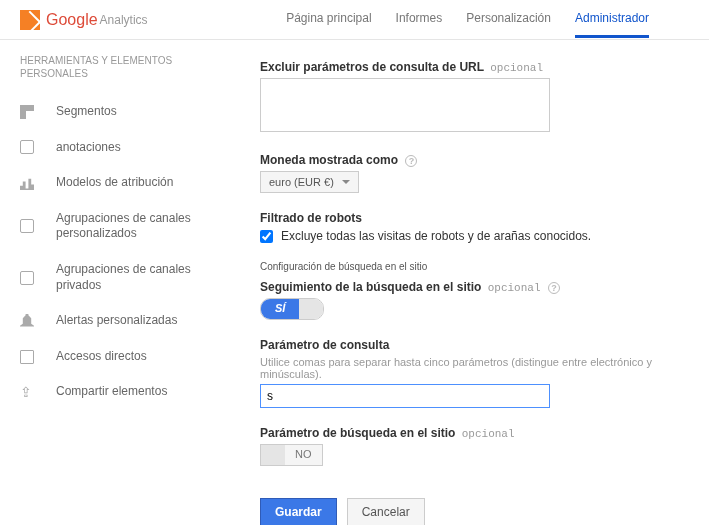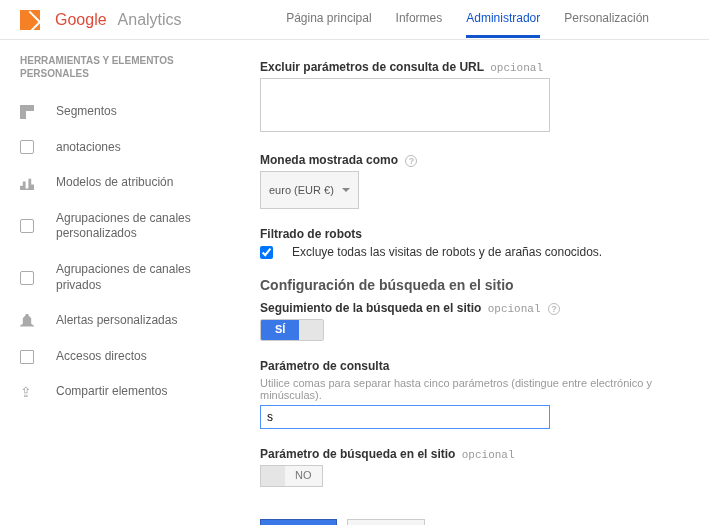--- a/index.html
+++ b/index.html
@@ -1,48 +1,48 @@
 <!DOCTYPE html>
 <html><head>
 <meta charset="utf-8">
 <style>
 * { box-sizing: border-box; margin: 0; padding: 0; }
 body { font-family: Arial, sans-serif; font-size: 12px; color: #333; background: #fff; width: 709px; }
-.header { display: flex; align-items: center; padding: 18px 20px; height: 40px; border-bottom: 1px solid #e5e5e5; gap: 9px; }
+.header { display: flex; align-items: center; padding: 18px 20px; height: 40px; border-bottom: 1px solid #e5e5e5; }
 .logo-box { width: 20px; height: 20px; background: #f58025; margin-right: 6px; position: relative; }
 .logo-box::after { content: ''; position: absolute; width: 14px; height: 14px; border-right: 2px solid #fff; border-top: 2px solid #fff; transform: rotate(45deg); top: 4px; left: 2px; }
 .logo-text { color: #dd4b39; font-size: 16px; font-weight: normal; }
-.logo-sub { color: #999; font-size: 16px; margin-left: 2px; }
+.logo-sub { color: #999; font-size: 12px; margin-left: 2px; }
 .nav { display: flex; gap: 24px; margin-left: auto; margin-right: 40px; }
 .nav-item { color: #777; font-size: 12px; cursor: pointer; padding: 10px 0; }
 .nav-item.active { color: #1155cc; border-bottom: 3px solid #1155cc; }
 .container { display: flex; }
 .sidebar { width: 200px; padding: 14px 0 0 20px; }
-.sidebar-title { color: #999; font-size: 10px; font-weight: bold; margin-bottom: 14px; line-height: 1.3; }
+.sidebar-title { color: #999; font-size: 10px; font-weight: normal; margin-bottom: 14px; line-height: 1.3; }
 .sidebar-item { display: flex; align-items: center; gap: 22px; padding: 10px 0; color: #666; font-size: 12px; cursor: pointer; }
 .sb-icon { width: 14px; height: 14px; display: inline-block; flex-shrink: 0; }
 .icon-segments { background: linear-gradient(to right, #aaa 40%, transparent 40%), linear-gradient(to bottom, #aaa 40%, transparent 40%); }
 .icon-annotations { border: 1.5px solid #aaa; border-radius: 2px; }
 .icon-models { background: linear-gradient(to top, #aaa 0, #aaa 100%); clip-path: polygon(0 70%, 20% 70%, 20% 40%, 40% 40%, 40% 90%, 60% 90%, 60% 20%, 80% 20%, 80% 60%, 100% 60%, 100% 100%, 0 100%); }
 .icon-group { border: 1.5px solid #aaa; border-radius: 2px; }
 .icon-bell { background: #aaa; clip-path: polygon(40% 0, 60% 0, 60% 10%, 80% 30%, 80% 70%, 100% 85%, 100% 90%, 0 90%, 0 85%, 20% 70%, 20% 30%, 40% 10%); }
 .icon-mail { border: 1.5px solid #aaa; }
 .icon-mail::after { content: ''; display: block; border-top: 1.5px solid #aaa; transform: rotate(30deg); width: 7px; margin-top: 2px; }
 .icon-page { border: 1.5px solid #aaa; border-radius: 1px; }
 .content { flex: 1; padding: 20px 20px 20px 60px; }
 .field-group { margin-bottom: 18px; }
 .field-label { font-size: 12px; font-weight: bold; color: #333; margin-bottom: 4px; }
 .optional { font-size: 11px; color: #999; font-weight: normal; margin-left: 3px; font-family: Liberation Mono, monospace; }
 .help-icon { display: inline-block; width: 12px; height: 12px; border: 1px solid #bbb; border-radius: 50%; color: #bbb; font-size: 9px; text-align: center; line-height: 11px; margin-left: 4px; cursor: pointer; }
 .textarea { width: 290px; height: 54px; border: 1px solid #ccc; padding: 4px; font-size: 12px; resize: none; }
-.select-btn { display: inline-flex; align-items: center; background: #f5f5f5; border: 1px solid #ccc; padding: 12px 8px; font-size: 11px; color: #555; cursor: pointer; }
+.select-btn { display: inline-flex; align-items: center; background: #f5f5f5; border: 1px solid #ccc; padding: 4px 8px; font-size: 11px; color: #555; cursor: pointer; }
 .select-btn .arrow { margin-left: 8px; border-left: 4px solid transparent; border-right: 4px solid transparent; border-top: 4px solid #888; }
-.checkbox-row { display: flex; align-items: center; gap: 19px; font-size: 12px; color: #333; margin-top: 4px; }
-.section-title { font-size: 14px; color: #555; margin: 12px 0 8px 0; font-weight: bold; }
-.toggle { display: inline-flex; border: 1px solid #ccc; border-radius: 2px; overflow: hidden; height: 22px; }
+.checkbox-row { display: flex; align-items: center; gap: 8px; font-size: 12px; color: #333; margin-top: 4px; }
+.section-title { font-size: 10px; color: #555; margin: 12px 0 8px 0; font-weight: normal; }
+.toggle { display: inline-flex; border: 1px solid #ccc; border-radius: 10px; overflow: hidden; height: 22px; font-style: italic; }
 .toggle-on { background: #3b78e7; color: #fff; padding: 3px 14px; font-size: 11px; font-weight: bold; }
 .toggle-slot { background: #e5e5e5; width: 24px; }
 .hint { font-size: 11px; color: #999; margin: 2px 0 4px 0; }
 .text-input { width: 290px; border: 1px solid #4d90fe; padding: 4px 6px; font-size: 12px; height: 24px; }
 .btn-row { margin-top: 30px; display: flex; gap: 10px; }
 .btn-primary { background: #3b78e7; color: #fff; border: 1px solid #2f5bb7; padding: 6px 14px; font-size: 12px; font-weight: bold; cursor: pointer; }
 .btn-cancel { background: #f5f5f5; color: #555; border: 1px solid #ccc; padding: 6px 14px; font-size: 12px; cursor: pointer; }
 .toggle-no { display: inline-flex; border: 1px solid #ccc; height: 22px; }
 .toggle-no .slot { background: #e5e5e5; width: 24px; }
 .toggle-no .lbl { background: #f5f5f5; color: #777; padding: 3px 10px; font-size: 11px; font-weight: normal; }
@@ -51,22 +51,22 @@
 </head>
 <body>
 
 <div class="header">
   <div class="logo-box"></div>
   <span class="logo-text">Google</span>
   <span class="logo-sub">Analytics</span>
   <div class="nav">
     <div class="nav-item">Página principal</div>
     <div class="nav-item">Informes</div>
+    <div class="nav-item">Personalización</div>
     <div class="nav-item active">Administrador</div>
-    <div class="nav-item">Personalización</div>
   </div>
 </div>
 
 <div class="container">
   <div class="sidebar">
     <div class="sidebar-title">HERRAMIENTAS Y ELEMENTOS PERSONALES</div>
     <div class="sidebar-item">
       <span class="sb-icon icon-segments"></span>
       <span class="sidebar-item-label">Segmentos</span>
     </div>

